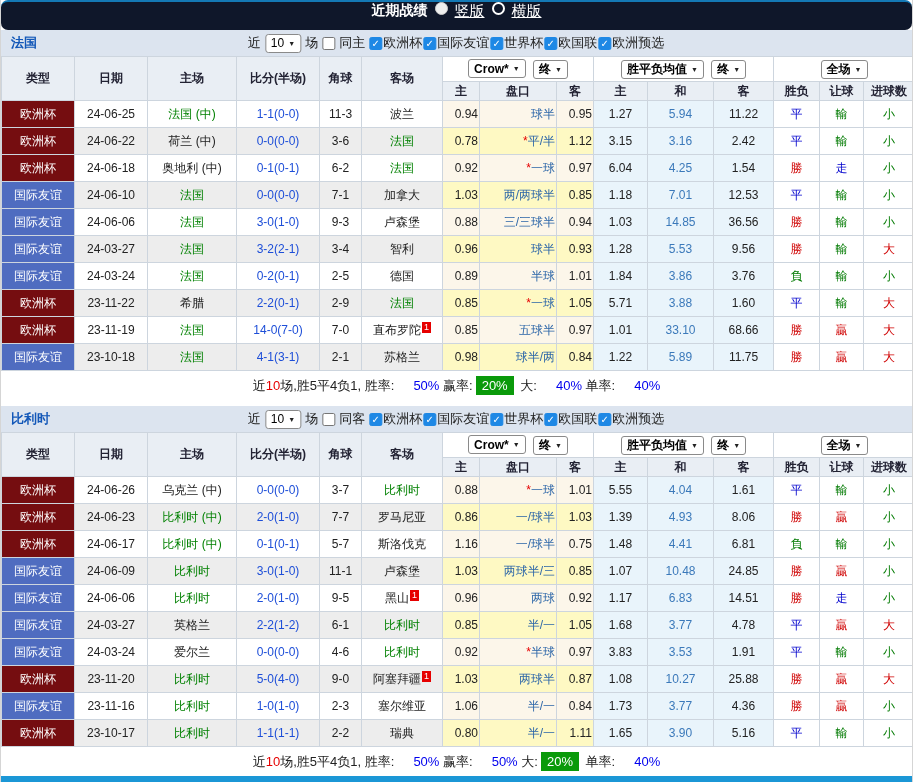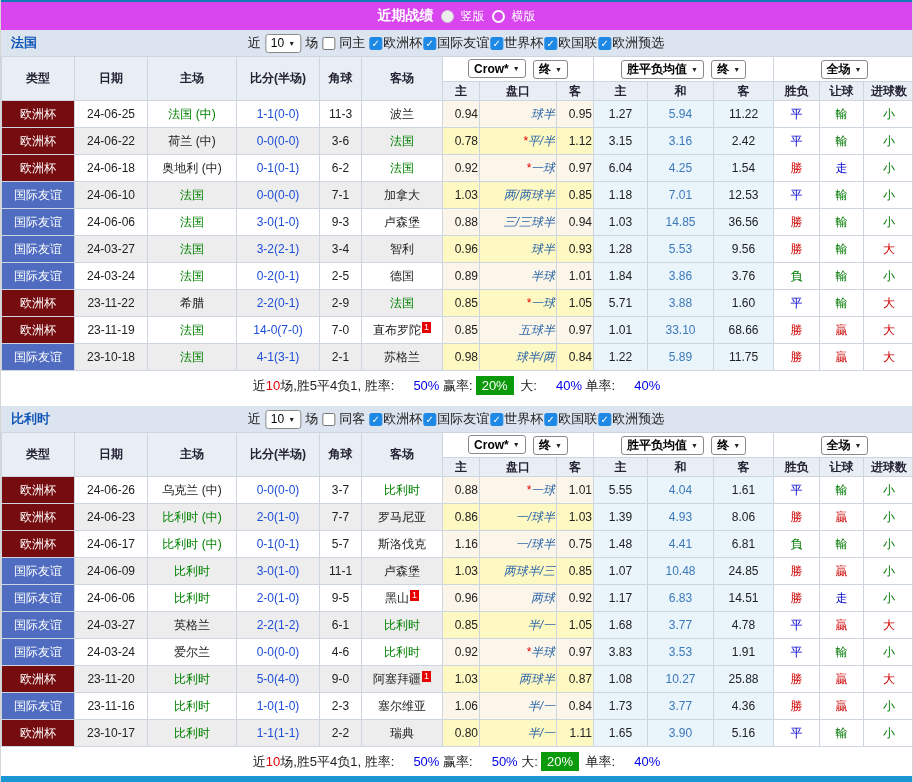--- a/index.html
+++ b/index.html
@@ -2,27 +2,27 @@
 <html><head>
 <meta charset="utf-8">
 <style>
   * { box-sizing: border-box; }
   html,body { margin:0; padding:0; }
   body { font-family:"Liberation Sans", sans-serif; background:#fff; }
   .page { width:913px; height:782px; margin:0 auto; background:#fff; overflow:hidden;
           border-left:1px solid #d5d5d5; border-right:1px solid #d5d5d5; }
 
   
-  .topbar { height:30px; background:#d946ef; border-top:2px solid #1479b5;
-            display:flex; align-items:center; justify-content:center; gap:7px; color:#fff; }
+  .topbar { height:30px; background:#0f172a; border-top:2px solid #1479b5;
+            display:flex; justify-content:center; gap:7px; color:#fff;border-radius:7px; }
   .topbar .title { font-weight:bold; font-size:14px; }
   .radio { width:13px; height:13px; border-radius:50%; display:inline-block; }
   .radio.on  { background:#eeeeee; border:1px solid #cfcfcf; }
   .radio.off { width:13px; height:13px; border:2px solid #fff; background:transparent; }
-  .radio-label { font-size:12px; }
+  .radio-label { font-size:15px;text-decoration:underline; }
 
   
   .section { position:relative; }
   .sec-head { height:26px; background:#dce4ef; position:relative;
               display:flex; align-items:center; font-size:13px; color:#222; }
   .team { color:#1257b8; font-weight:bold; font-size:13px; margin-left:10px; }
   .filters { position:absolute; left:50%; transform:translateX(-50%);
              display:flex; align-items:center; gap:4px; white-space:nowrap; }
   .sel { display:inline-flex; align-items:center; gap:4px; background:#fff;
          border:1px solid #8a8a8a; border-radius:3px; padding:1px 5px;
@@ -49,21 +49,21 @@
   .c-type { color:#fff; font-size:12px; }
   .t-euro { background:#750d10; }
   .t-fri  { background:#4f6cc0; }
 
   tr.even .c-plain { background:#ededed; }
   .c-cream { background:#fcf6ea;text-align:right; }
   tr.even .c-cream { background:#fef9c3;margin-left:12px; }
   .c-avg { background:#e9f4fb; }
   .c-mid { color:#3b79ba; }
   .c-score { color:#1d4ed8; }
-  .c-hand { color:#2c66a8;font-style:italic; }
+  .c-hand { color:#2c66a8; }
   .star { color:#e60000; }
   .focal { color:#008000; }
   .v-red { color:#cf0000; } .v-blue { color:#0000cd; } .v-green { color:#007a00; }
   .sup { display:inline-block; background:#e60000; color:#fff; font-size:9px;
          line-height:11px; padding:0 2px; vertical-align:top; margin-left:1px; }
   .sup:empty { display:none; }
 
   
   .sec-foot { height:29px; display:flex; align-items:center; justify-content:center;
               font-size:13px; background:#fff; }

